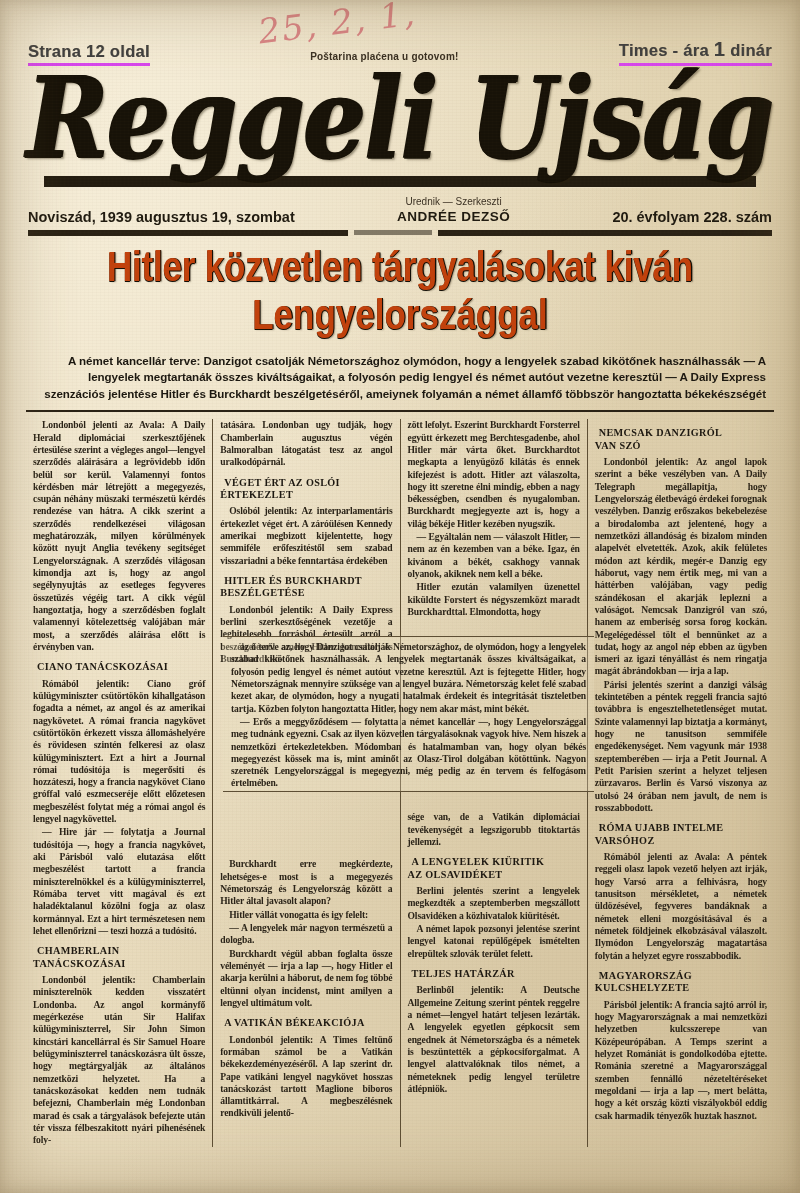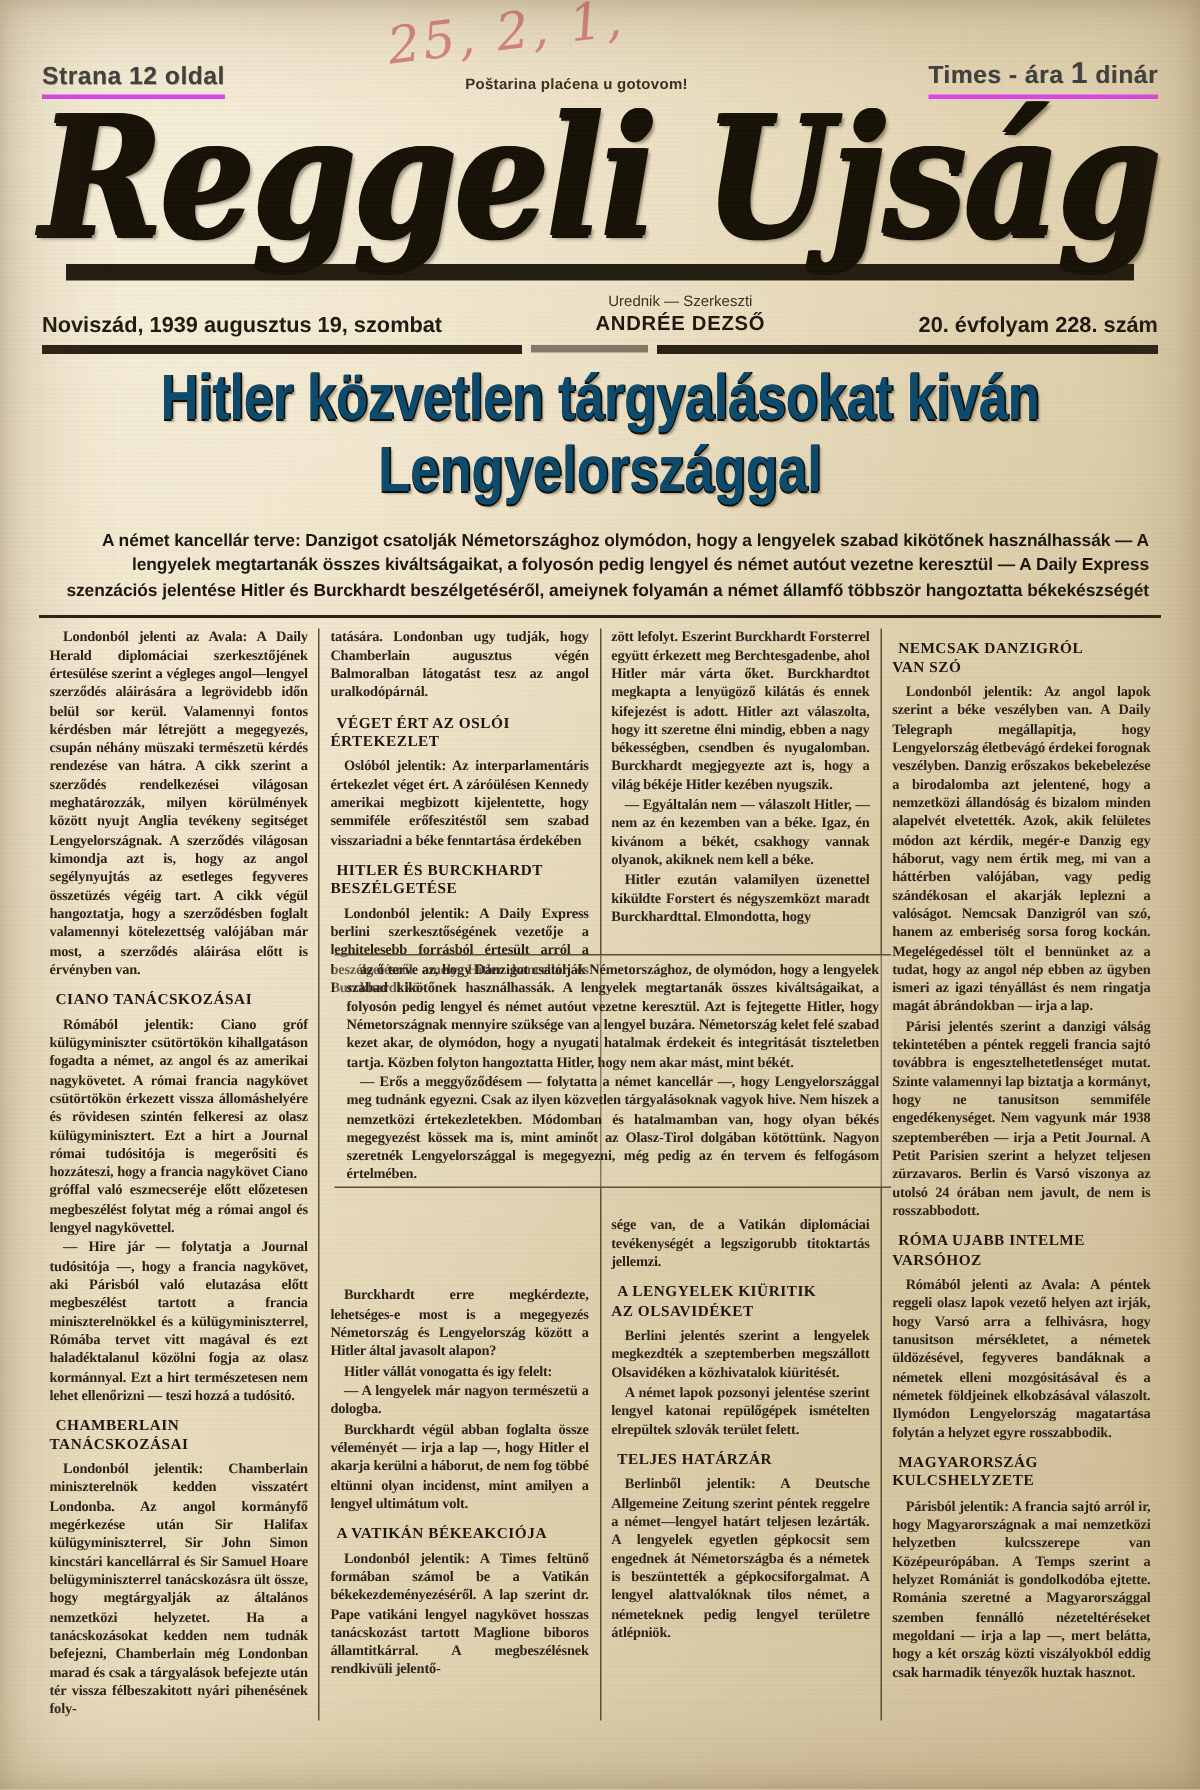--- a/index.html
+++ b/index.html
@@ -95,21 +95,21 @@
   }
   .rule-dateline i{display:block; height:6px; background:#2a2215;}
   .rule-dateline i:nth-child(1){flex:0 0 320px;}
   .rule-dateline i:nth-child(2){flex:0 0 78px; height:5px; opacity:.55;}
   .rule-dateline i:nth-child(3){flex:1;}
 
   
   .headline{
     text-align:center; margin:16px 8px 0 8px;
     font-family:"Liberation Sans", sans-serif;
-    font-weight:bold; color:#0c4a6e;
+    font-weight:bold; color:#c2410c;
     line-height:1.02;
   }
   .headline .l1{
     font-size:35px; letter-spacing:-.2px; display:block;
     transform:scaleY(1.22); transform-origin:center bottom;
     text-shadow:1.1px 0 0 #120e06, 0 .8px 0 #120e06, 1.8px 1.4px 1.4px rgba(50,38,18,.4);
   }
   .headline .l2{
     font-size:35px; display:block; margin-top:13px;
     transform:scaleY(1.22); transform-origin:center bottom;

